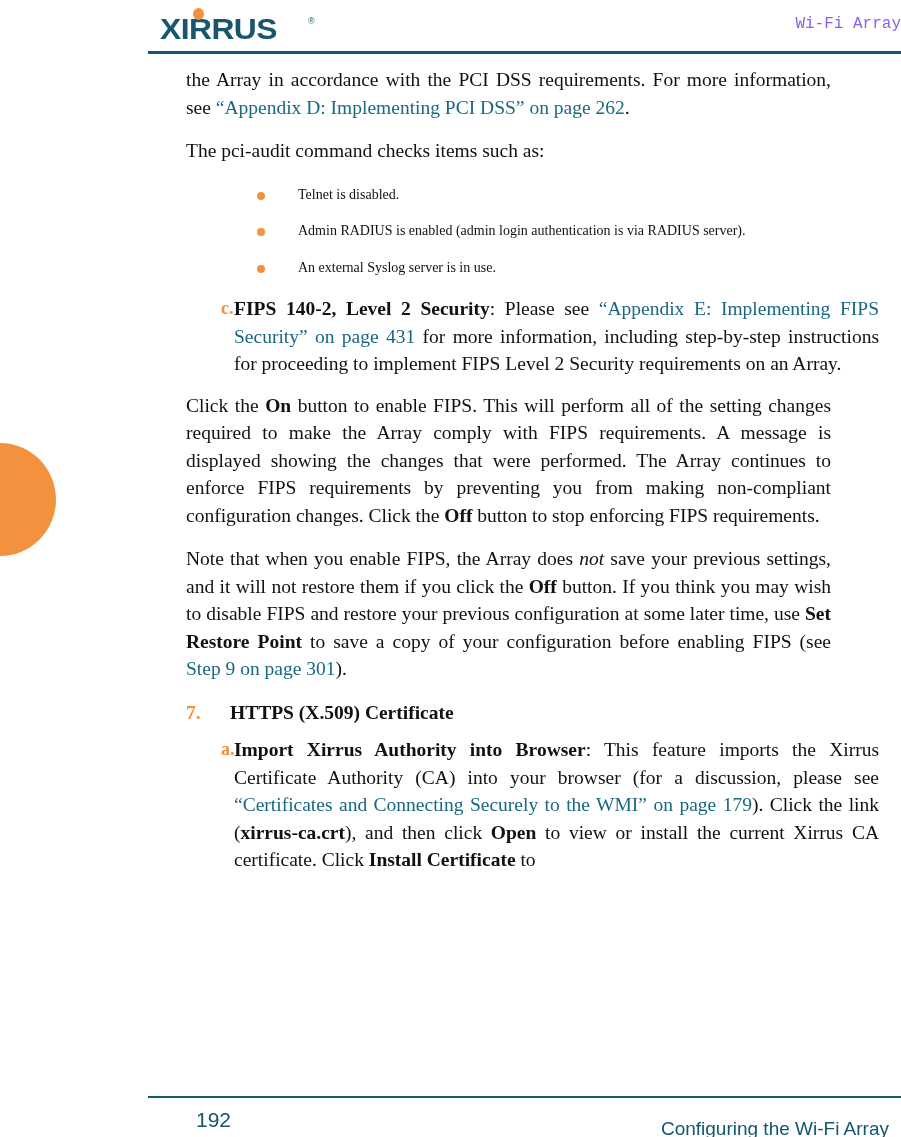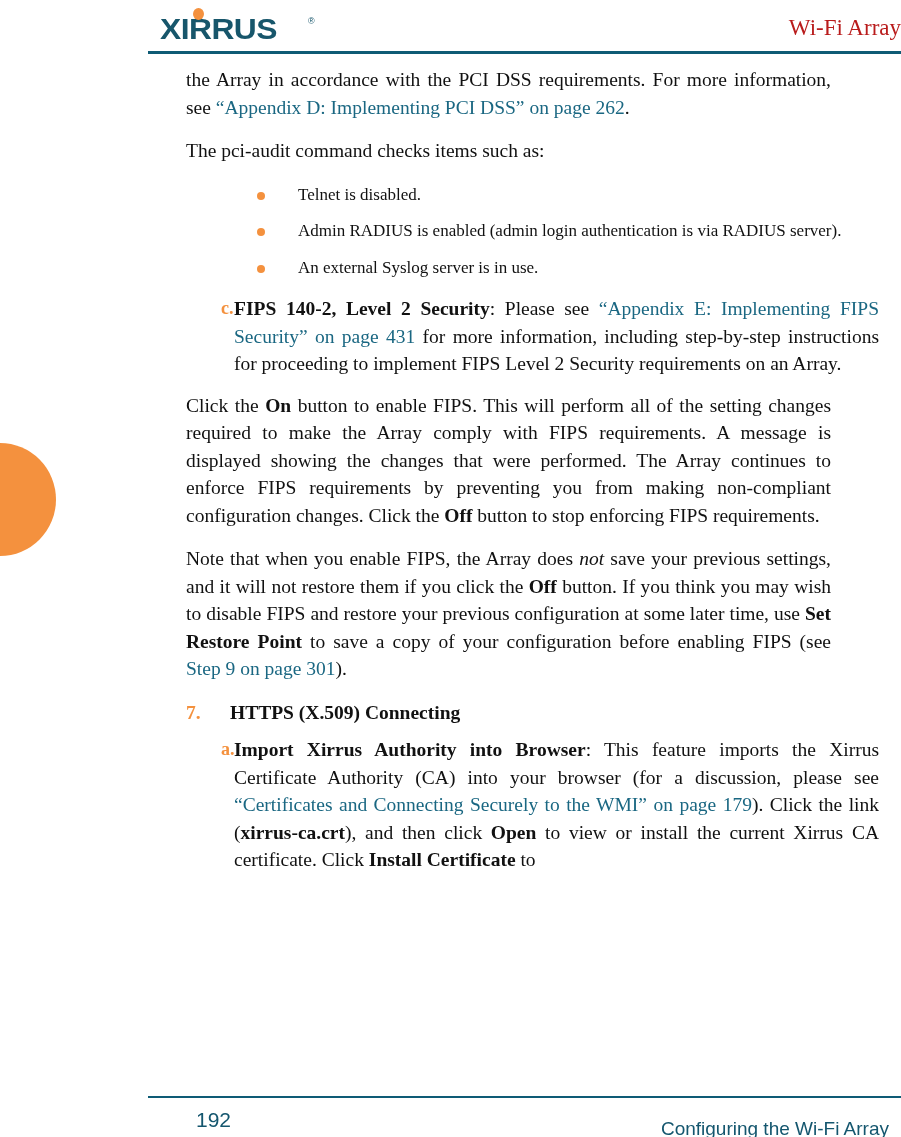--- a/index.html
+++ b/index.html
@@ -78,23 +78,23 @@
     left: 148px;
     top: 10px;
     font-family: "Liberation Sans", "DejaVu Sans", sans-serif;
     font-size: 9px;
     color: #17566B;
   }
   .header-title {
     position: absolute;
     right: 0;
     top: 15px;
-    font-family: Liberation Serif, serif;
-    font-size: 23px;
-    color: #b91c1c;
+    font-family: Liberation Mono, monospace;
+    font-size: 16px;
+    color: #8b5cf6;
     white-space: nowrap;
   }
   .header-rule {
     position: absolute;
     left: 148px;
     top: 51px;
     width: 753px;
     height: 3px;
     background: #0E5B75;
   }
@@ -127,21 +127,21 @@
     list-style: none;
     margin: 0 0 14px 0;
     padding: 0;
   }
   ul.bullets > li {
     position: relative;
     margin-left: 70px;
     width: 645px;
     padding-left: 42px;
     box-sizing: border-box;
-    font-size: 17px;
+    font-size: 14px;
     line-height: 27.5px;
     text-align: justify;
     margin-bottom: 9px;
   }
   ul.bullets > li:last-child {
     margin-bottom: 0;
   }
   .bullet-dot {
     position: absolute;
     left: 1px;
@@ -257,21 +257,21 @@
       <div class="num-marker lvl2">c.</div>
       <div class="num-body lvl2"><span class="b">FIPS 140-2, Level 2 Security</span><span>: Please see </span><span class="link">“Appendix E: Implementing FIPS Security” on page 431</span><span> for more information, including step-by-step instructions for proceeding to implement FIPS Level 2 Security requirements on an Array.</span></div>
     </div>
 
     <p class="para indent-body"><span>Click the </span><span class="b">On</span><span> button to enable FIPS. This will perform all of the setting changes required to make the Array comply with FIPS requirements. A message is displayed showing the changes that were performed. The Array continues to enforce FIPS requirements by preventing you from making non-compliant configuration changes. Click the </span><span class="b">Off</span><span> button to stop enforcing FIPS requirements.</span></p>
 
     <p class="para indent-body"><span>Note that when you enable FIPS, the Array does </span><span class="i">not</span><span> save your previous settings, and it will not restore them if you click the </span><span class="b">Off</span><span> button. If you think you may wish to disable FIPS and restore your previous configuration at some later time, use </span><span class="b">Set Restore Point</span><span> to save a copy of your configuration before enabling FIPS (see </span><span class="link">Step 9 on page 301</span><span>).</span></p>
 
     <div class="num-item" style="margin-bottom:10px;">
       <div class="num-marker">7.</div>
-      <div class="num-body b">HTTPS (X.509) Connecting</div>
+      <div class="num-body b">HTTPS (X.509) Certificate</div>
     </div>
 
     <div class="num-item" style="margin-bottom:0;">
       <div class="num-marker lvl2">a.</div>
       <div class="num-body lvl2"><span class="b">Import Xirrus Authority into Browser</span><span>: This feature imports the Xirrus Certificate Authority (CA) into your browser (for a discussion, please see </span><span class="link">“Certificates and Connecting Securely to the WMI” on page 179</span><span>). Click the link (</span><span class="b">xirrus-ca.crt</span><span>), and then click </span><span class="b">Open</span><span> to view or install the current Xirrus CA certificate. Click </span><span class="b">Install Certificate</span><span> to</span></div>
     </div>
 
   </div>
 
   <div class="footer-rule"></div>

